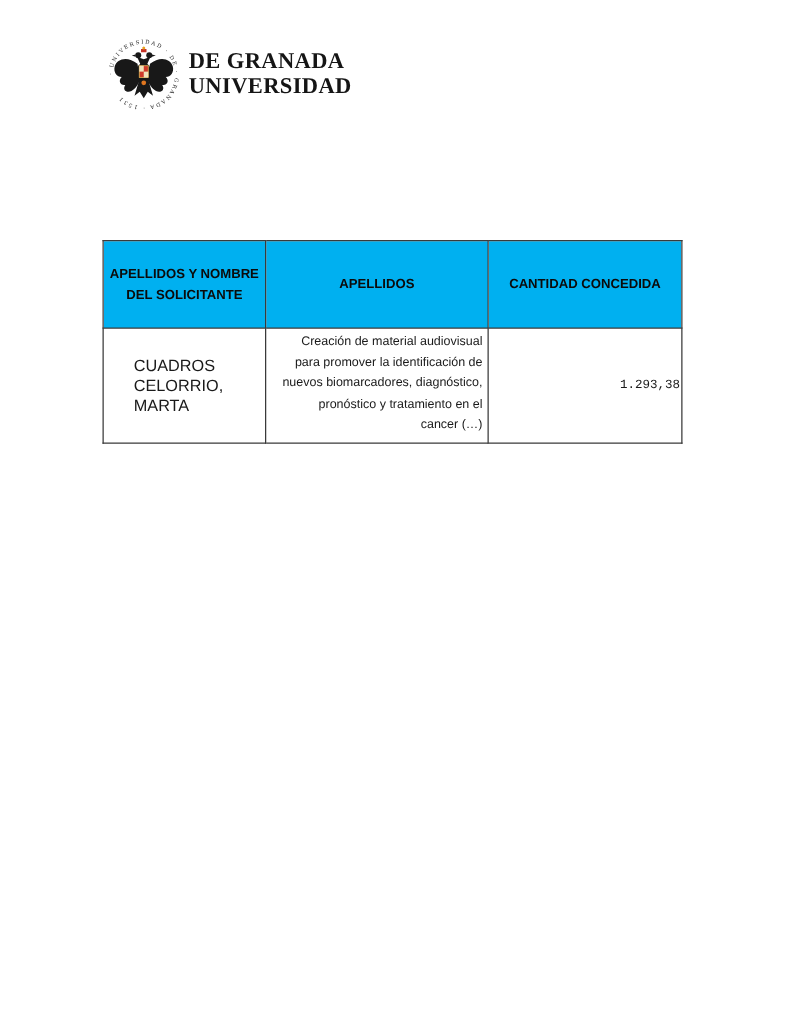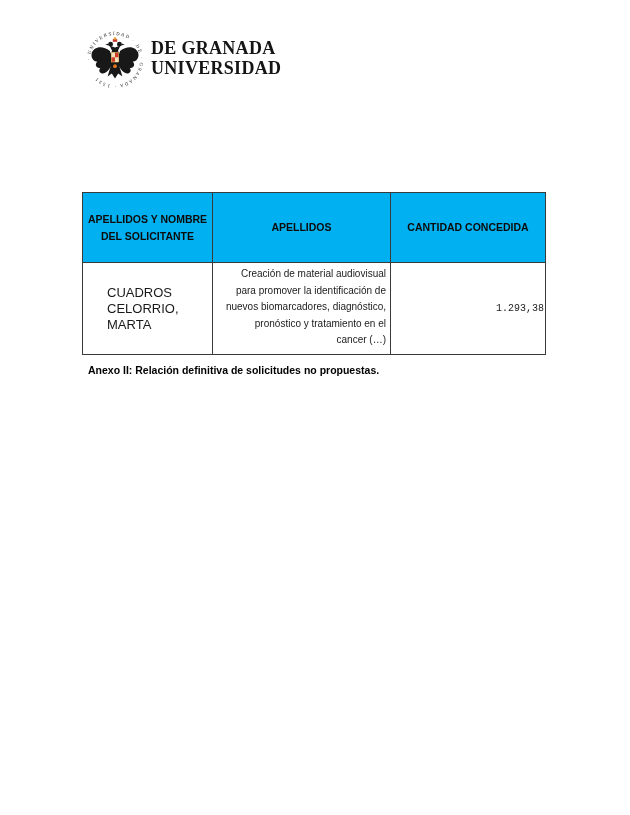--- a/index.html
+++ b/index.html
@@ -190,16 +190,15 @@
         <td class="cell-proyecto">Creación de material audiovisual
 para promover la identificación de
 nuevos biomarcadores, diagnóstico,
 pronóstico y tratamiento en el
 cancer (…)</td>
         <td class="cell-cantidad">1.293,38</td>
       </tr>
     </tbody>
   </table>
 
-  <div class="doc-heading heading-anexo2">Anexo II: Relación definitiva de solicitudes no propuestas.</div>
 
 
 </div>
 
 </body></html>

